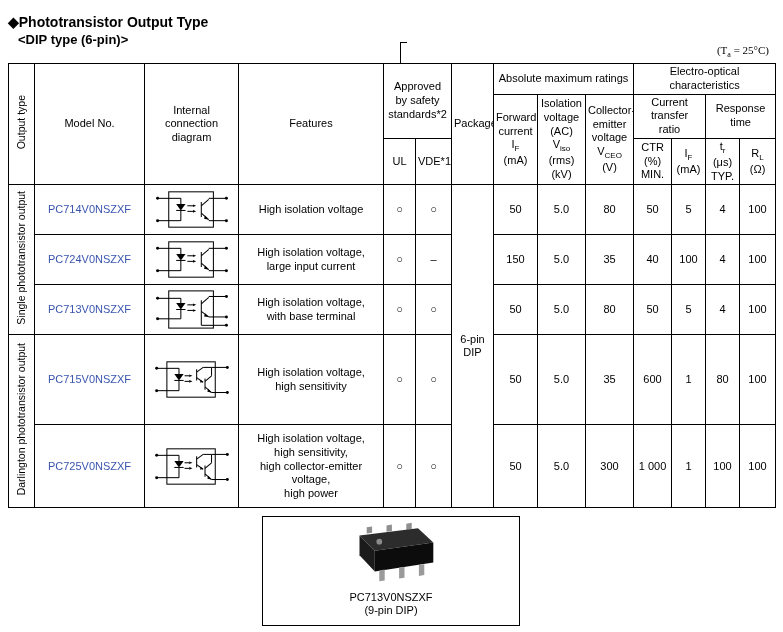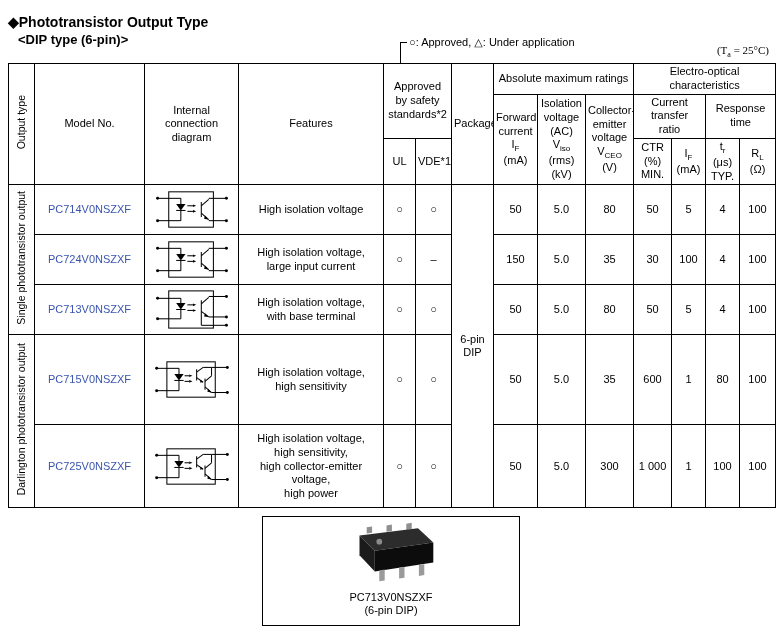--- a/index.html
+++ b/index.html
@@ -42,21 +42,20 @@
 </style>
 </head>
 <body>
 
 <div class="page">
 
   <div class="title">◆Phototransistor Output Type</div>
   <div class="subtitle">&lt;DIP type (6-pin)&gt;</div>
 
   <div class="legend-connector"></div>
-  <div class="legend">○: Approved, △: Under application</div>
 
   <div class="temp-note"><span>(T</span><sub>a</sub><span> = 25°C)</span></div>
 
   <div class="table-wrap">
     <table class="spec">
       <colgroup>
         <col style="width:26px">
           <col style="width:110px">
           <col style="width:94px">
           <col style="width:145px">
@@ -206,21 +205,21 @@
                     <circle cx="80" cy="36" r="1.6"></circle>
                   </g>
                 </svg></span></td>
           <td class="features-cell pre">High isolation voltage,
 large input current</td>
           <td>○</td>
           <td>–</td>
           <td>150</td>
           <td>5.0</td>
           <td>35</td>
-          <td>30</td>
+          <td>40</td>
           <td>100</td>
           <td>4</td>
           <td>100</td>
         </tr>
         <tr class="br3">
           <td class="model-cell"><a>PC713V0NSZXF</a></td>
           <td class="diagram-cell"><span class="opto"><svg viewBox="0 0 86 48" width="80" height="45">
                   <g stroke="#000" stroke-width="1.1" fill="none">
                     <rect x="18" y="4" width="48" height="40"></rect>
                     <line x1="6" y1="12" x2="31" y2="12"></line>
@@ -372,17 +371,17 @@
           <polygon points="40,16 105,8 122,24 57,33" fill="#2c2c2c"></polygon>
           <polygon points="57,33 122,24 122,46 57,56" fill="#0c0c0c"></polygon>
           <polygon points="40,16 57,33 57,56 40,38" fill="#1b1b1b"></polygon>
           <circle cx="62" cy="23" r="3.2" fill="#8a8a8a"></circle>
           <polygon points="62,55 68,54 68,66 62,67" fill="#9a9a9a"></polygon>
           <polygon points="84,52 90,51 90,63 84,64" fill="#9a9a9a"></polygon>
           <polygon points="106,49 112,48 112,60 106,61" fill="#9a9a9a"></polygon>
         </svg></span>
     <div class="fig-caption">
       <div>PC713V0NSZXF</div>
-      <div>(6-pin DIP)</div>
+      <div>(9-pin DIP)</div>
     </div>
   </div>
 
 </div>
 
 </body></html>

